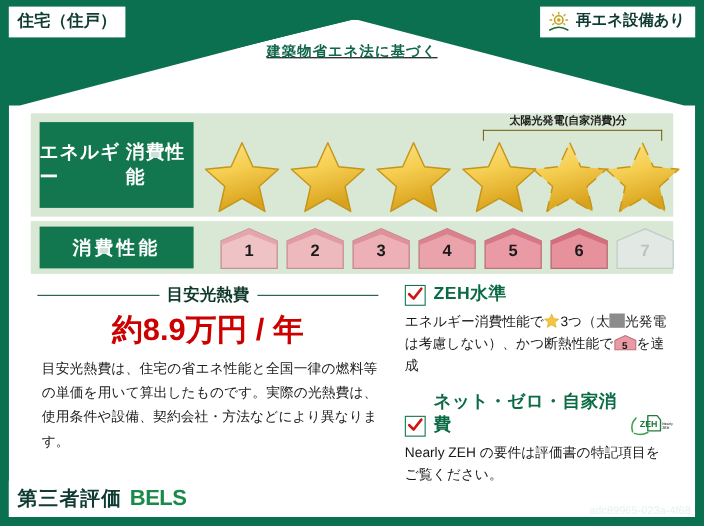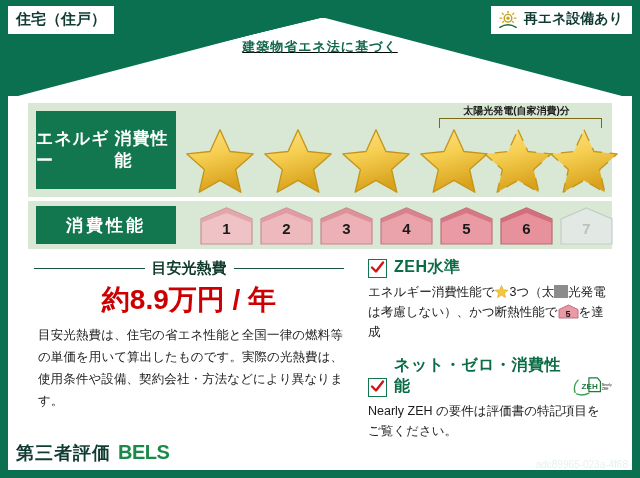--- a/index.html
+++ b/index.html
@@ -396,21 +396,21 @@
               <polygon points="1,14 1,5.5 10.5,1 20,5.5 20,14" fill="#e99aa4" stroke="#bd727c" stroke-width="1"></polygon>
             </svg><span>5</span></span><span>を達成</span></div>
 
       <div class="zeh-block2">
         <div class="zeh-row">
           <span class="chk">
             <svg viewBox="0 0 15 15">
               <path d="M2 7.5 L6 11.5 L13 2.5" fill="none" stroke="#d01515" stroke-width="2.4" stroke-linecap="round" stroke-linejoin="round"></path>
             </svg>
           </span>
-          <span class="zeh-title">ネット・ゼロ・消費性能</span>
+          <span class="zeh-title">ネット・ゼロ・自家消費</span>
           <span class="zeh-logo">
             <svg viewBox="0 0 52 26">
               <path d="M4 22 Q1 13 8 6" fill="none" stroke="#3c9e4f" stroke-width="1.8" stroke-linecap="round"></path>
               <path d="M6 24 Q14 27 22 23" fill="none" stroke="#3c9e4f" stroke-width="1.8" stroke-linecap="round"></path>
               <polygon points="22,3 33,3 37,8 37,21 22,21" fill="none" stroke="#1f7a3c" stroke-width="1.6" stroke-linejoin="round"></polygon>
               <text x="12.5" y="17" font-family="Liberation Sans, sans-serif" font-size="10.5" font-weight="bold" fill="#1f7a3c">ZEH</text>
               <text x="39" y="14" font-family="Liberation Sans, sans-serif" font-size="4.2" font-weight="bold" fill="#555">Nearly</text>
               <text x="39" y="19" font-family="Liberation Sans, sans-serif" font-size="4.2" font-weight="bold" fill="#555">ZEH</text>
             </svg>
           </span>

